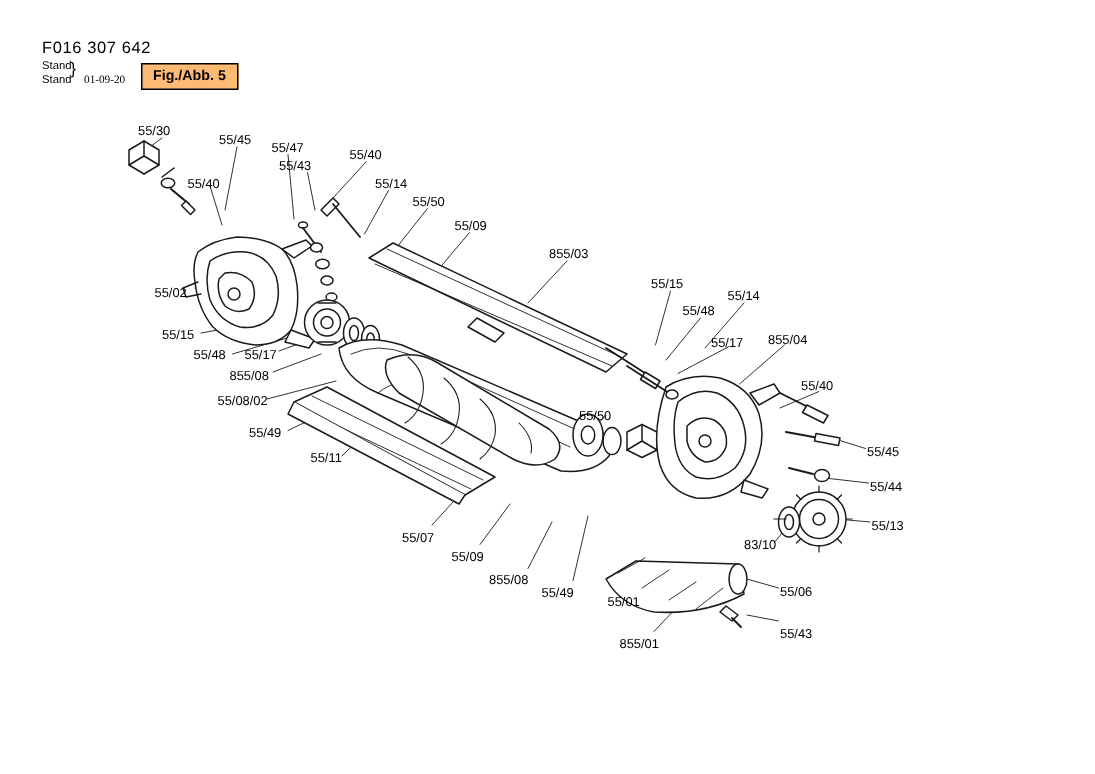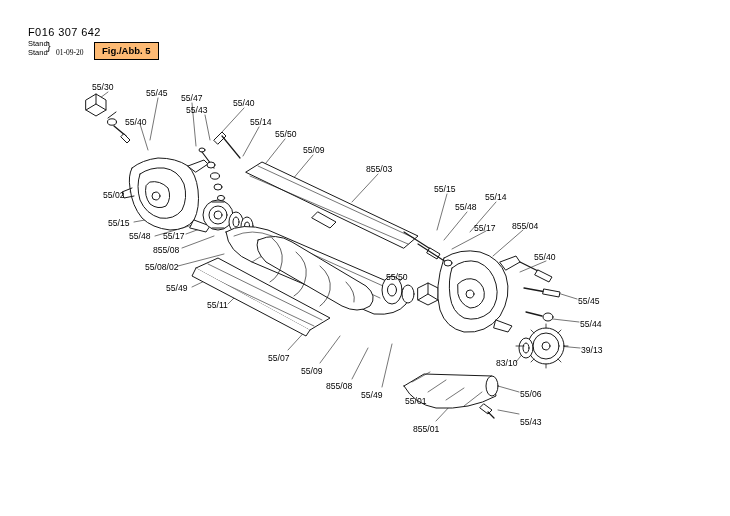--- a/index.html
+++ b/index.html
@@ -214,21 +214,21 @@
   <div class="lbl" style="left:129px;top:231px">55/48</div>
   <div class="lbl" style="left:163px;top:231px">55/17</div>
   <div class="lbl" style="left:153px;top:245px">855/08</div>
   <div class="lbl" style="left:145px;top:262px">55/08/02</div>
   <div class="lbl" style="left:534px;top:252px">55/40</div>
   <div class="lbl" style="left:166px;top:283px">55/49</div>
   <div class="lbl" style="left:386px;top:272px">55/50</div>
   <div class="lbl" style="left:207px;top:300px">55/11</div>
   <div class="lbl" style="left:578px;top:296px">55/45</div>
   <div class="lbl" style="left:580px;top:319px">55/44</div>
-  <div class="lbl" style="left:581px;top:345px">39/13</div>
+  <div class="lbl" style="left:581px;top:345px">55/13</div>
   <div class="lbl" style="left:496px;top:358px">83/10</div>
   <div class="lbl" style="left:268px;top:353px">55/07</div>
   <div class="lbl" style="left:301px;top:366px">55/09</div>
   <div class="lbl" style="left:326px;top:381px">855/08</div>
   <div class="lbl" style="left:361px;top:390px">55/49</div>
   <div class="lbl" style="left:405px;top:396px">55/01</div>
   <div class="lbl" style="left:520px;top:389px">55/06</div>
   <div class="lbl" style="left:520px;top:417px">55/43</div>
   <div class="lbl" style="left:413px;top:424px">855/01</div>
 

